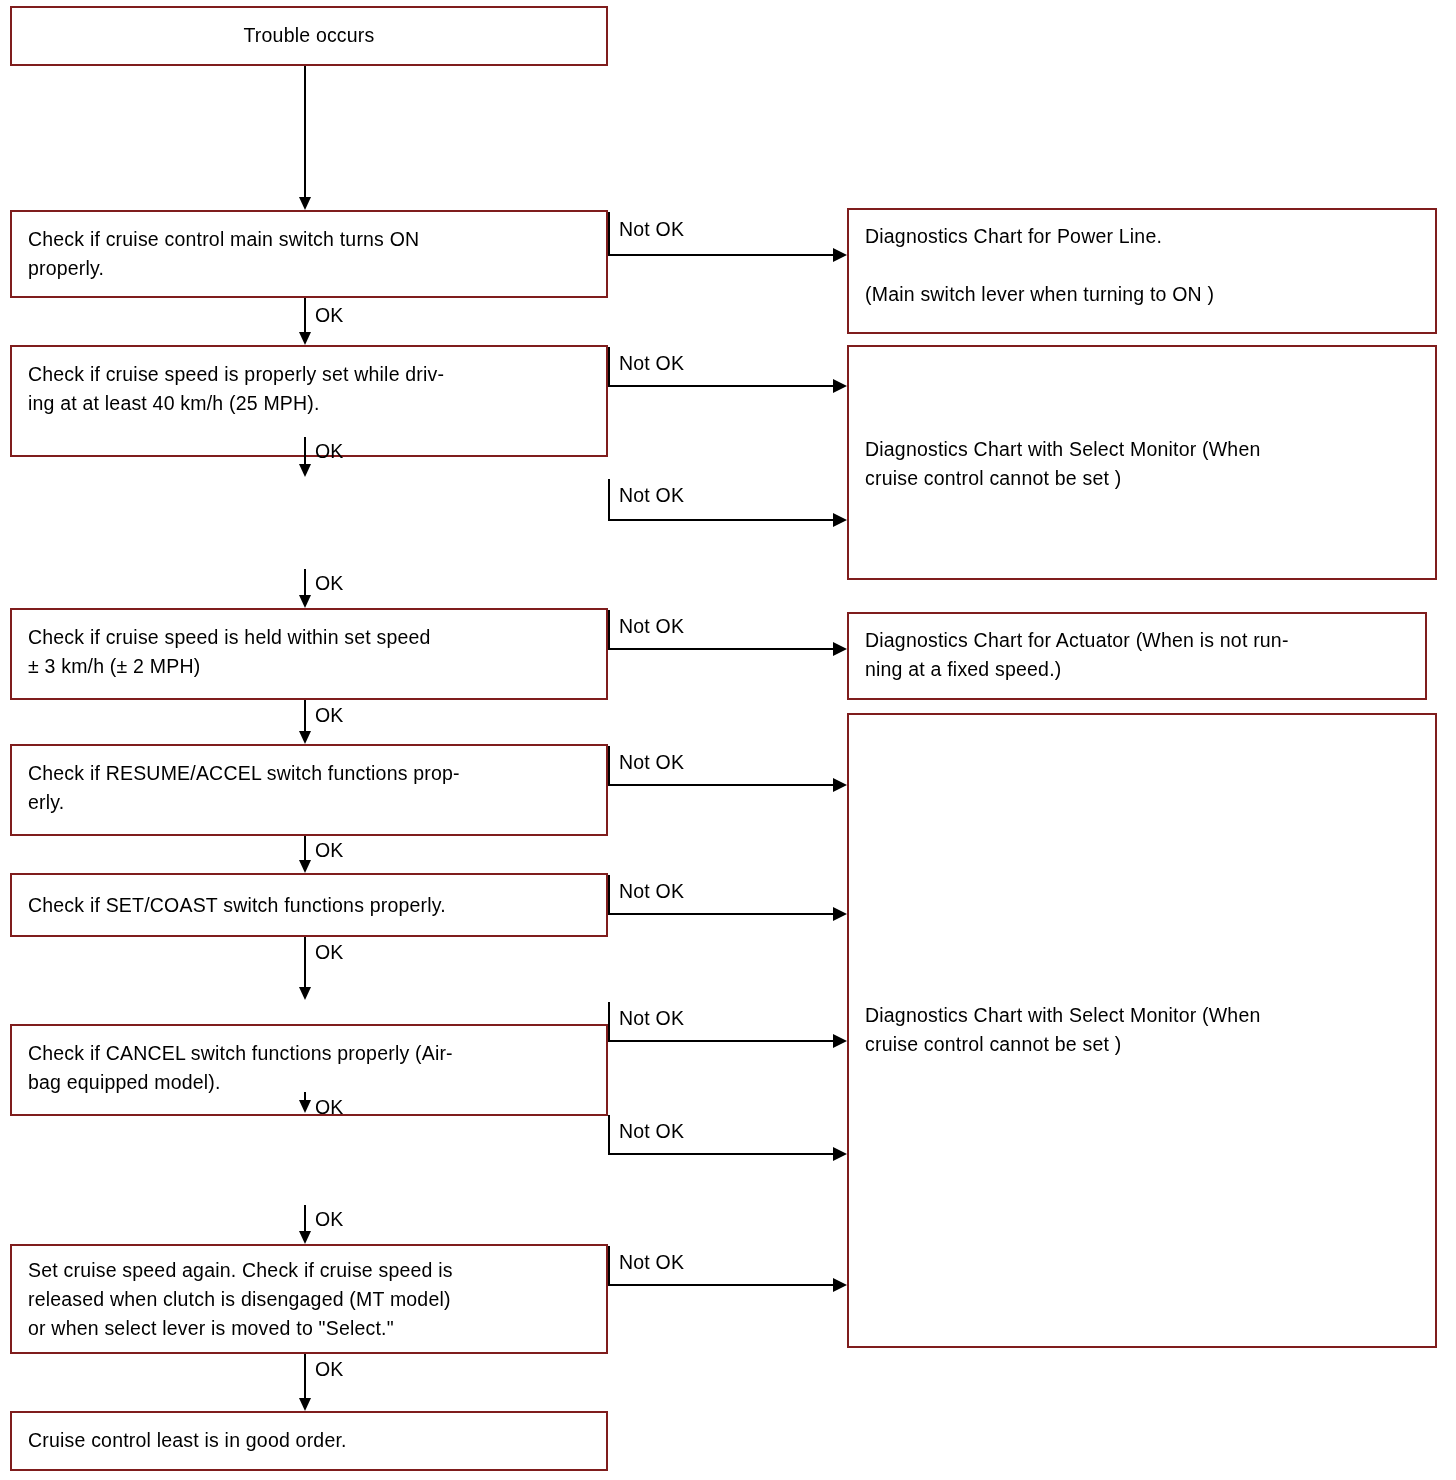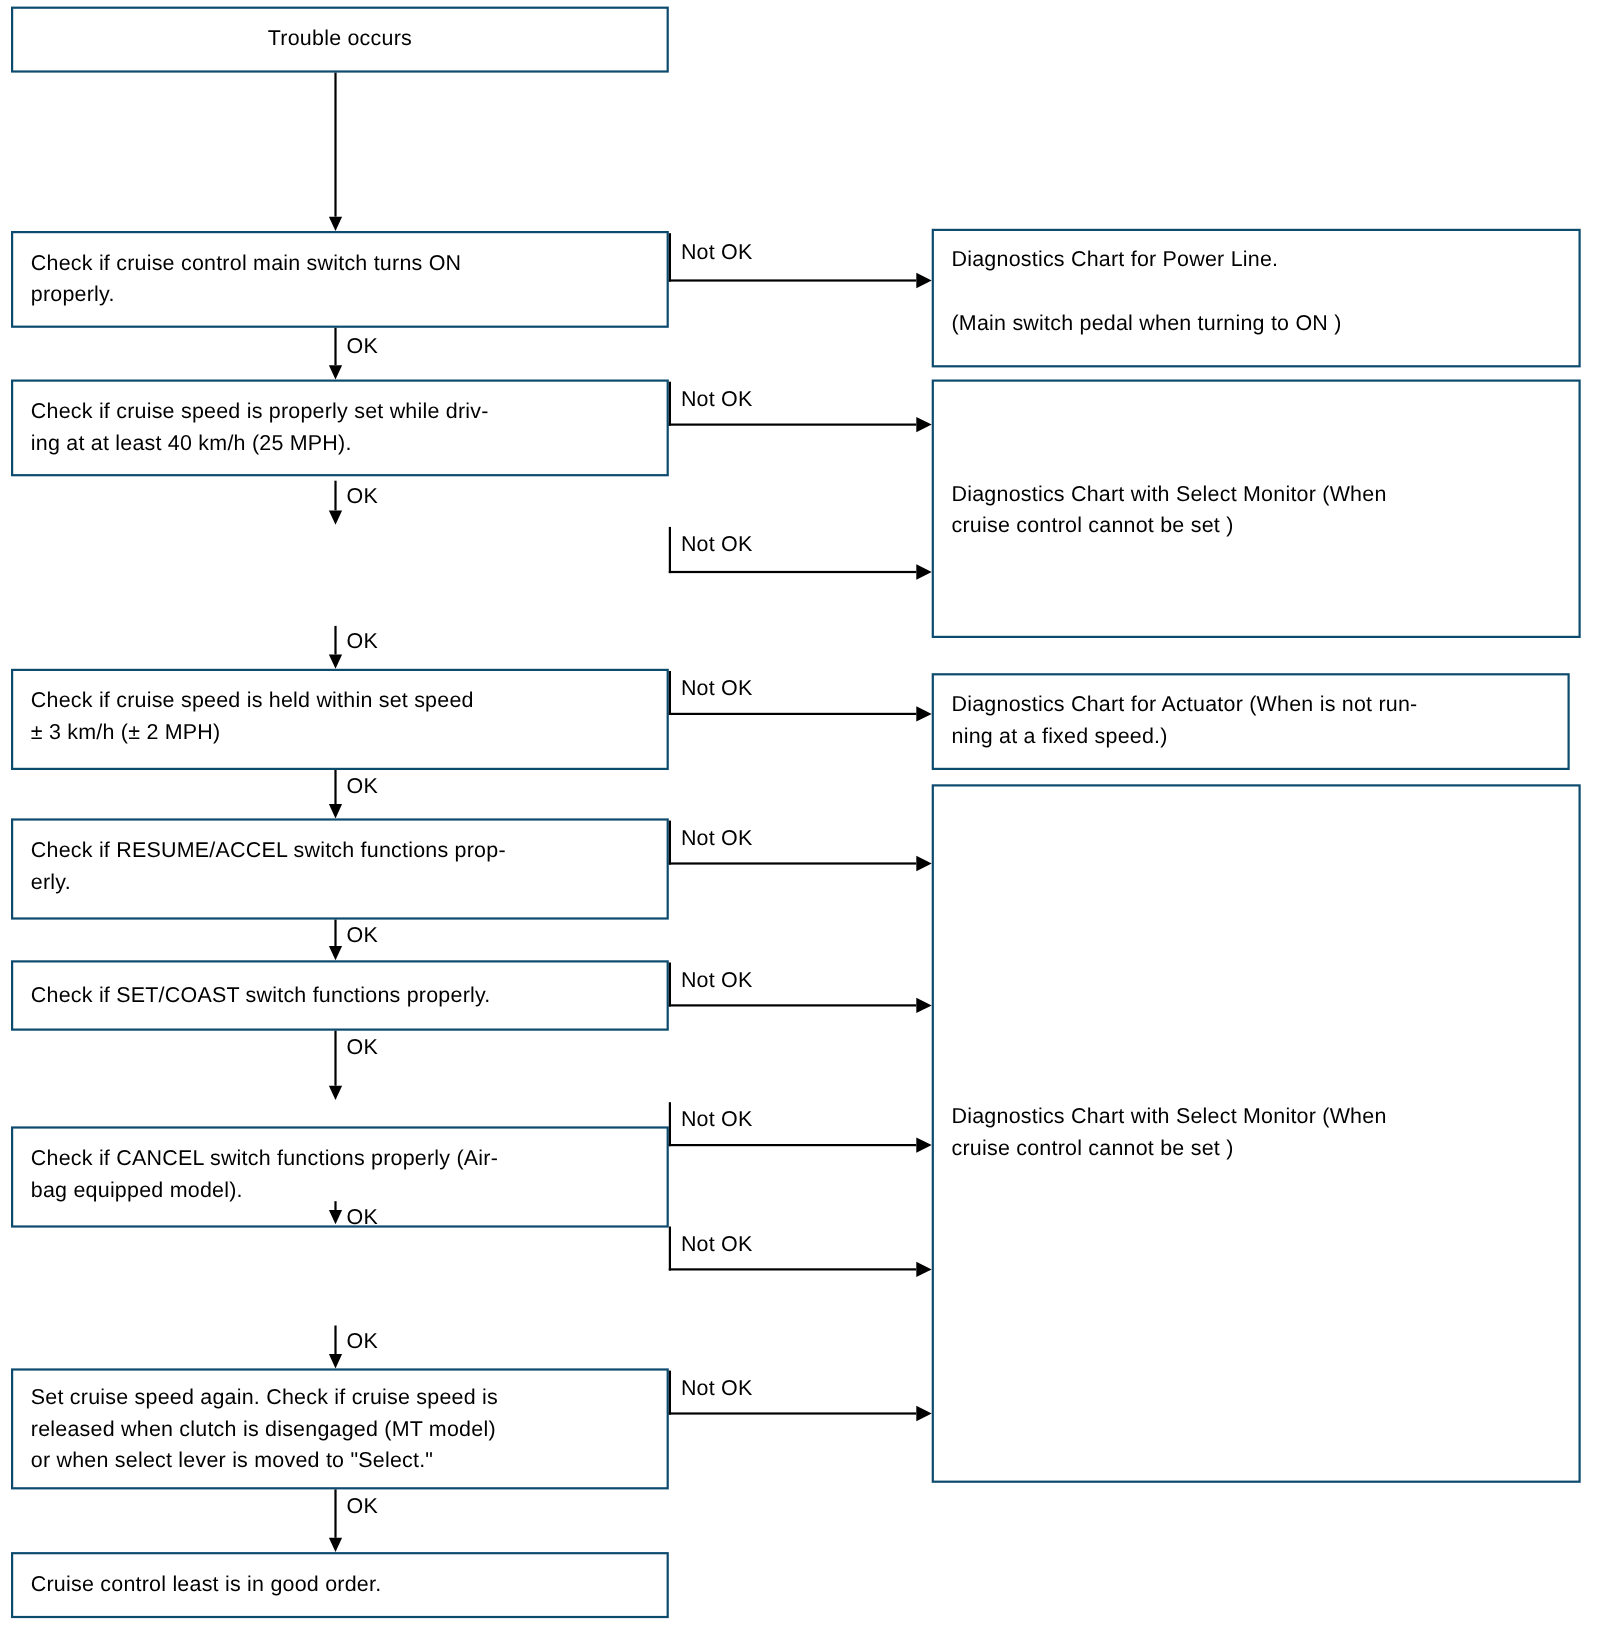--- a/index.html
+++ b/index.html
@@ -11,21 +11,21 @@
     position: relative;
     width: 1456px;
     height: 1480px;
     background: #ffffff;
     font-family: "Liberation Sans", sans-serif;
     overflow: hidden;
   }
   .node {
     position: absolute;
     box-sizing: border-box;
-    border: 2px solid #0c4a6e;
+    border: 2px solid #7f1d1d;
     background: #ffffff;
   }
   .node .txt {
     position: absolute;
     left: 16px;
     right: 10px;
     font-size: 19.5px;
     line-height: 29px;
     color: #000000;
     letter-spacing: 0.2px;
@@ -82,21 +82,21 @@
 
   <div class="node center" style="left:10px; top:6px; width:598px; height:60px;">
     <div class="txt" style="top:13px;">Trouble occurs</div>
   </div>
 
   <div class="node" style="left:10px; top:210px; width:598px; height:88px;">
     <div class="txt" style="top:13px;">Check if cruise control main switch turns ON
 properly.</div>
   </div>
 
-  <div class="node" style="left:10px; top:345px; width:598px; height:88px;">
+  <div class="node" style="left:10px; top:345px; width:598px; height:112px;">
     <div class="txt" style="top:13px;">Check if cruise speed is properly set while driv-
 ing at at least 40 km/h (25 MPH).</div>
   </div>
 
 
   <div class="node" style="left:10px; top:608px; width:598px; height:92px;">
     <div class="txt" style="top:13px;">Check if cruise speed is held within set speed
 ± 3 km/h (± 2 MPH)</div>
   </div>
 
@@ -121,21 +121,21 @@
 or when select lever is moved to "Select."</div>
   </div>
 
   <div class="node" style="left:10px; top:1411px; width:598px; height:60px;">
     <div class="txt" style="top:13px;">Cruise control least is in good order.</div>
   </div>
 
   <div class="node" style="left:847px; top:208px; width:590px; height:126px;">
     <div class="txt" style="top:12px;">Diagnostics Chart for Power Line.
 
-(Main switch pedal when turning to ON )</div>
+(Main switch lever when turning to ON )</div>
   </div>
 
   <div class="node" style="left:847px; top:345px; width:590px; height:235px;">
     <div class="txt" style="top:88px;">Diagnostics  Chart  with  Select  Monitor  (When
  cruise control cannot be set )</div>
   </div>
 
   <div class="node" style="left:847px; top:612px; width:580px; height:88px;">
     <div class="txt" style="top:12px;">Diagnostics Chart for Actuator (When is not run-
 ning at a fixed speed.)</div>

